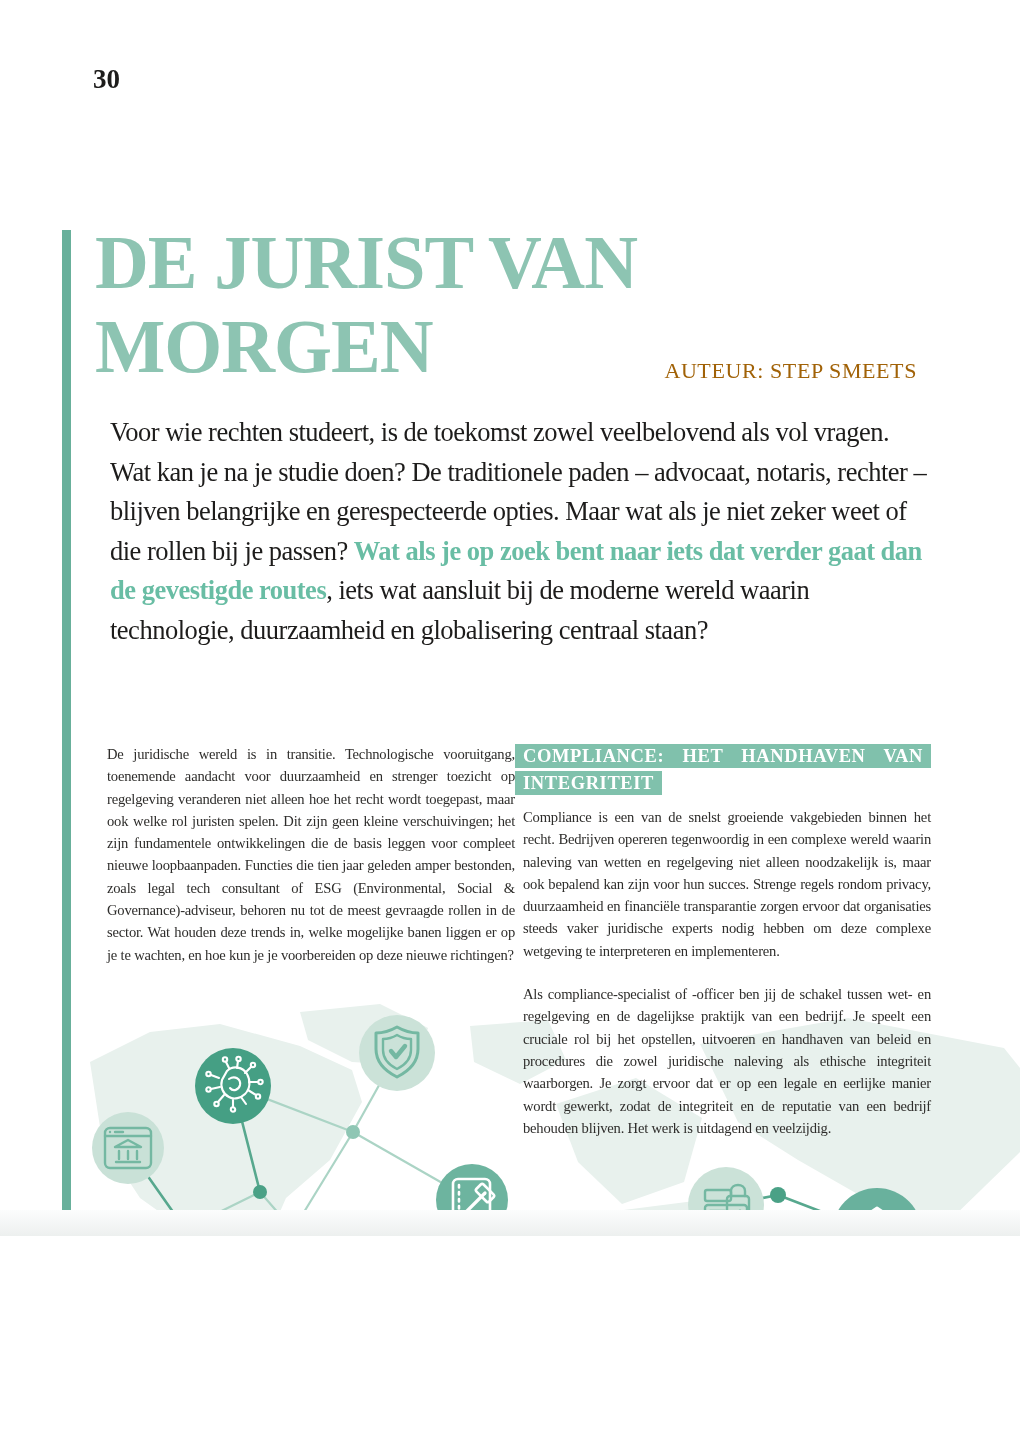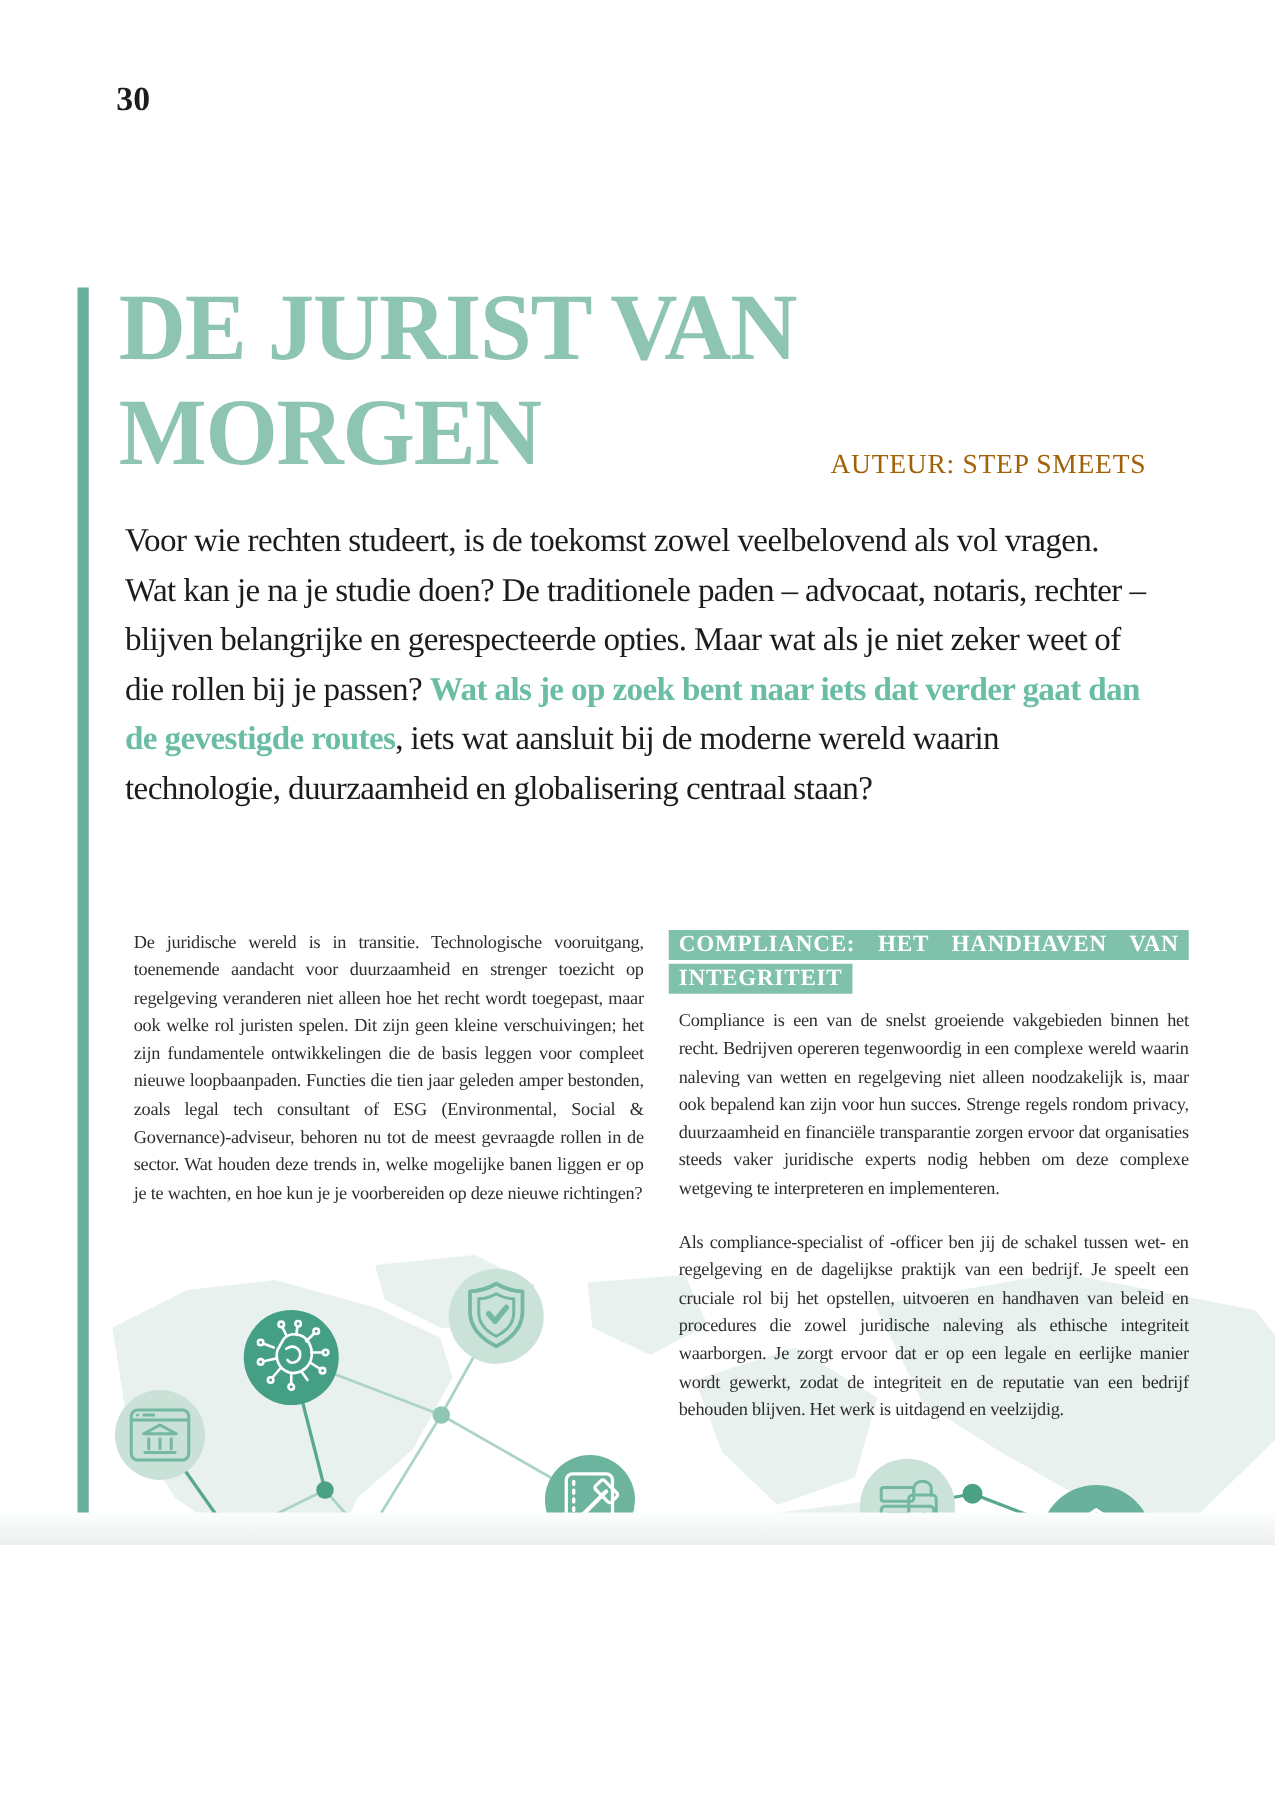--- a/index.html
+++ b/index.html
@@ -18,32 +18,32 @@
   .title{
     position:absolute;left:95px;top:220px;width:830px;
     font-size:76px;line-height:84px;font-weight:800;letter-spacing:-1px;
     color:#8dc4b2;transform:scaleX(.98);transform-origin:left top;
   }
   .author{
     position:absolute;left:95px;top:358px;width:822px;text-align:right;
     font-size:22px;letter-spacing:.6px;color:#a16207;font-weight:400;
   }
   .intro{
-    position:absolute;left:100px;top:413px;width:824px;
+    position:absolute;left:110px;top:413px;width:824px;
     font-size:26.5px;line-height:39.5px;letter-spacing:-.5px;color:#1d1c1b;
   }
   .intro .hl-text{font-weight:700;color:#69bda4;}
   .col{
     position:absolute;top:743px;width:408px;
     font-size:14.6px;line-height:22.3px;letter-spacing:-.2px;color:#2e2d2b;
     text-align:justify;
   }
   .col p{margin:0 0 21px 0;}
   .col-left{left:95px;margin-left:12px;}
-  .col-right{left:523px;margin-left:20px;}
+  .col-right{left:523px;}
   .section-heading{
     display:inline;background:#80c1ac;color:#ffffff;
     font-size:18.5px;line-height:26px;font-weight:800;letter-spacing:.6px;
     padding:2px 8px;margin-left:-8px;
     -webkit-box-decoration-break:clone;box-decoration-break:clone;
   }
   .heading-wrap{margin:0 0 9px 0;line-height:26px;}
   .illustration{position:absolute;left:0;top:0;width:1020px;height:1444px;pointer-events:none;}
   .bottom-strip{
     position:absolute;left:0;bottom:0;width:1020px;height:26px;

